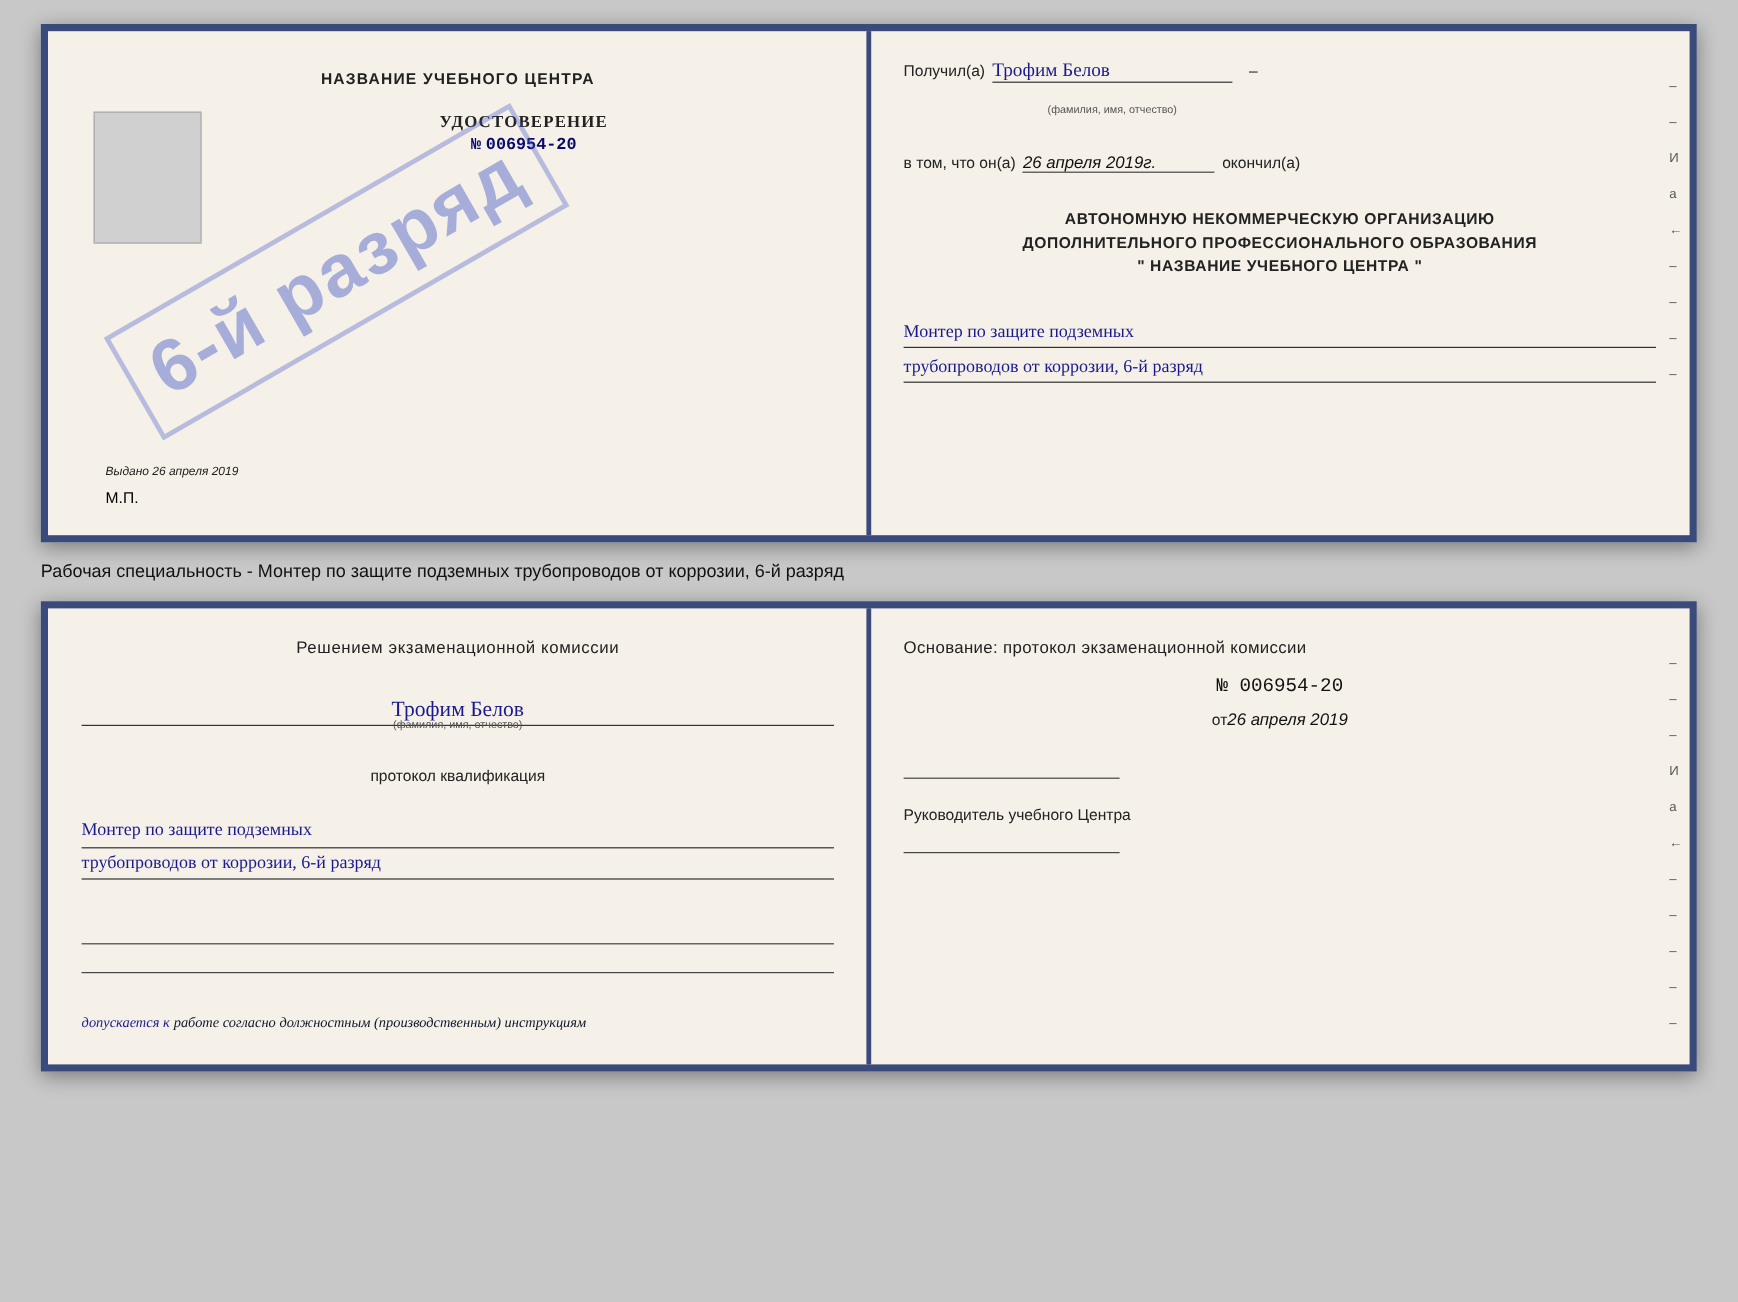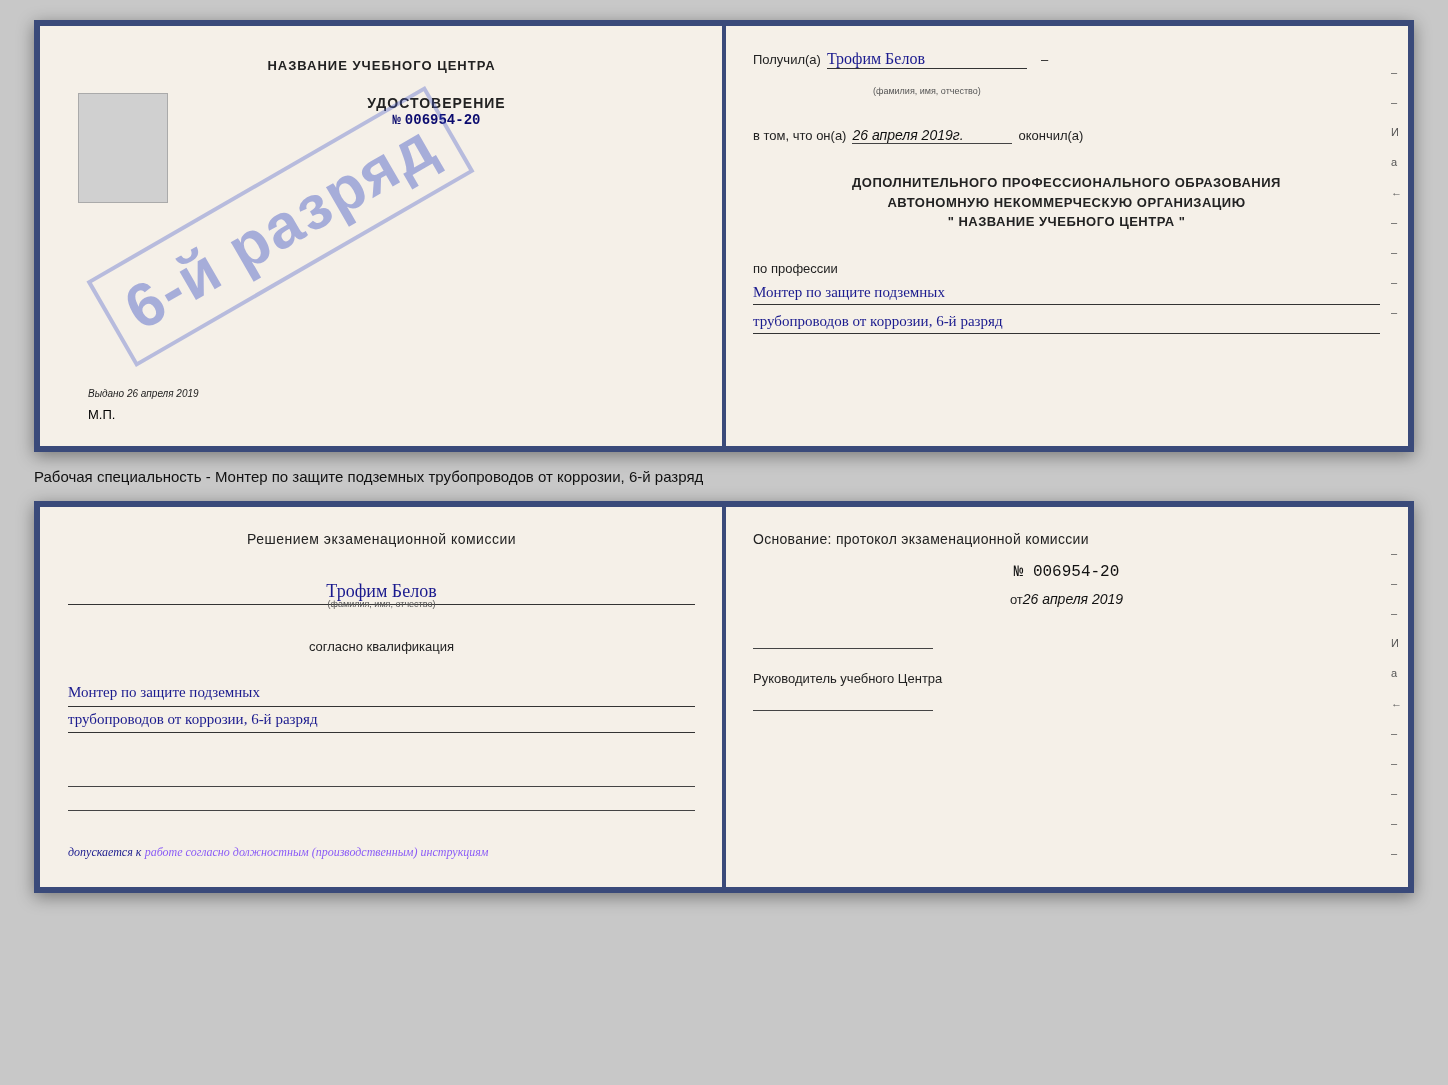--- a/index.html
+++ b/index.html
@@ -69,21 +69,21 @@
       margin: 8px 0;
       align-self: flex-start;
       margin-left: 10px;
     }
 
     .cert-udost {
       text-align: center;
       font-size: 14px;
       font-weight: bold;
       letter-spacing: 1px;
-      font-family: Liberation Sans, sans-serif;
+      font-family: Liberation Serif, serif;
       color: #222;
     }
 
     .cert-number {
       font-size: 14px;
       font-family: Arial, sans-serif;
       color: #222;
       text-align: center;
     }
 
@@ -425,27 +425,26 @@
     </div>
     <div style="font-size:9px;color:#555;margin-top:-8px;margin-left:120px;">(фамилия, имя, отчество)</div>
 
     <div class="cert-right-line" style="margin-top:6px;">
       <span class="cert-right-label">в том, что он(а)</span>
       <span class="cert-right-value" style="font-style:italic;border-bottom:1px solid #444;min-width:160px;">26 апреля 2019г.</span>
       <span class="cert-right-label">окончил(а)</span>
     </div>
 
     <div class="cert-right-block">
+      <div>АВТОНОМНУЮ НЕКОММЕРЧЕСКУЮ ОРГАНИЗАЦИЮ</div>
       <div>ДОПОЛНИТЕЛЬНОГО ПРОФЕССИОНАЛЬНОГО ОБРАЗОВАНИЯ</div>
-      <div>АВТОНОМНУЮ НЕКОММЕРЧЕСКУЮ ОРГАНИЗАЦИЮ</div>
       <div>"  НАЗВАНИЕ УЧЕБНОГО ЦЕНТРА  "</div>
     </div>
 
     <div class="cert-right-prof">
-      <div>по профессии</div>
       <div class="cert-right-prof-value">Монтер по защите подземных</div>
       <div class="cert-right-prof-value">трубопроводов от коррозии, 6-й разряд</div>
     </div>
 
     <div class="right-side-marks">
       <span>–</span>
       <span>–</span>
       <span>И</span>
       <span>а</span>
       <span>←</span>
@@ -462,35 +461,35 @@
 <div class="cert-book2">
 
   <div class="cert2-left">
     <div class="cert2-left-title">Решением экзаменационной комиссии</div>
 
     <div style="margin-top:8px;">
       <div class="cert2-left-name">Трофим Белов</div>
       <div class="cert2-left-name-sub">(фамилия, имя, отчество)</div>
     </div>
 
-    <div class="cert2-left-text">согласно квалификация</div>
+    <div class="cert2-left-text">протокол квалификация</div>
 
     <div>
       <div class="cert2-left-qual">Монтер по защите подземных</div>
       <div class="cert2-left-qual">трубопроводов от коррозии, 6-й разряд</div>
     </div>
 
     <div class="cert2-left-lines">
       <div class="cert2-left-line-blank"></div>
       <div class="cert2-left-line-blank"></div>
     </div>
 
     <div class="cert2-left-допускается">
       <span>допускается к</span>
-      <span style="font-family:'Comic Sans MS',cursive;color:#8b5cf6;">работе согласно должностным (производственным) инструкциям</span>
+      <span style="font-family:'Comic Sans MS',cursive;color:#0f172a;">работе согласно должностным (производственным) инструкциям</span>
     </div>
   </div>
 
   <div class="cert2-right">
     <div class="cert2-right-title">Основание: протокол экзаменационной комиссии</div>
 
     <div class="cert2-right-number">№ 006954-20</div>
 
     <div style="display:flex;align-items:baseline;gap:0;justify-content:center;">
       <span class="cert2-right-date-prefix">от</span>

